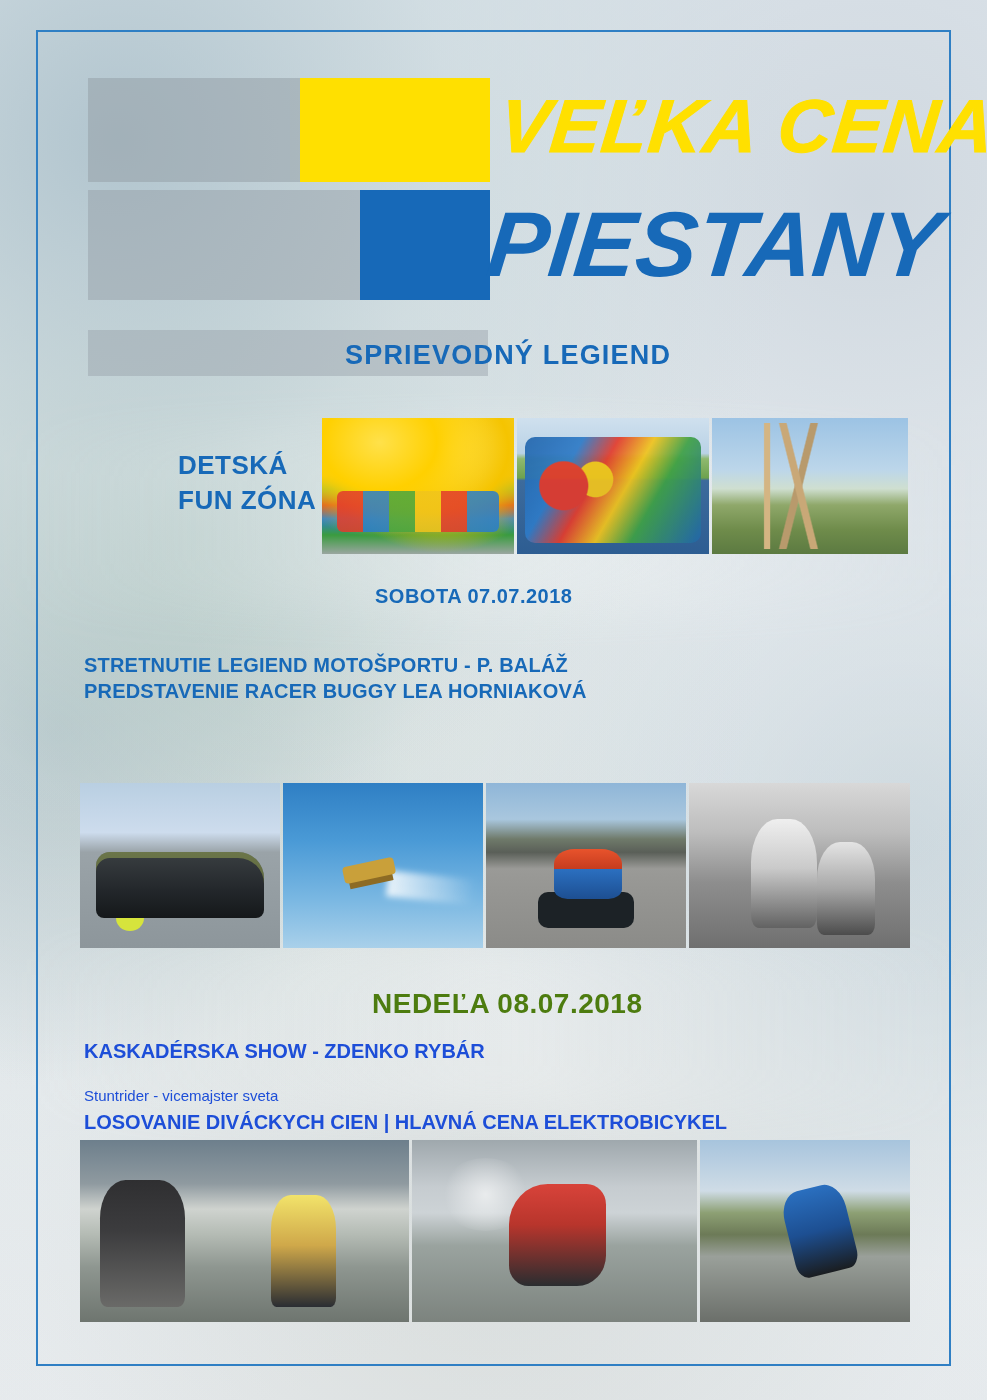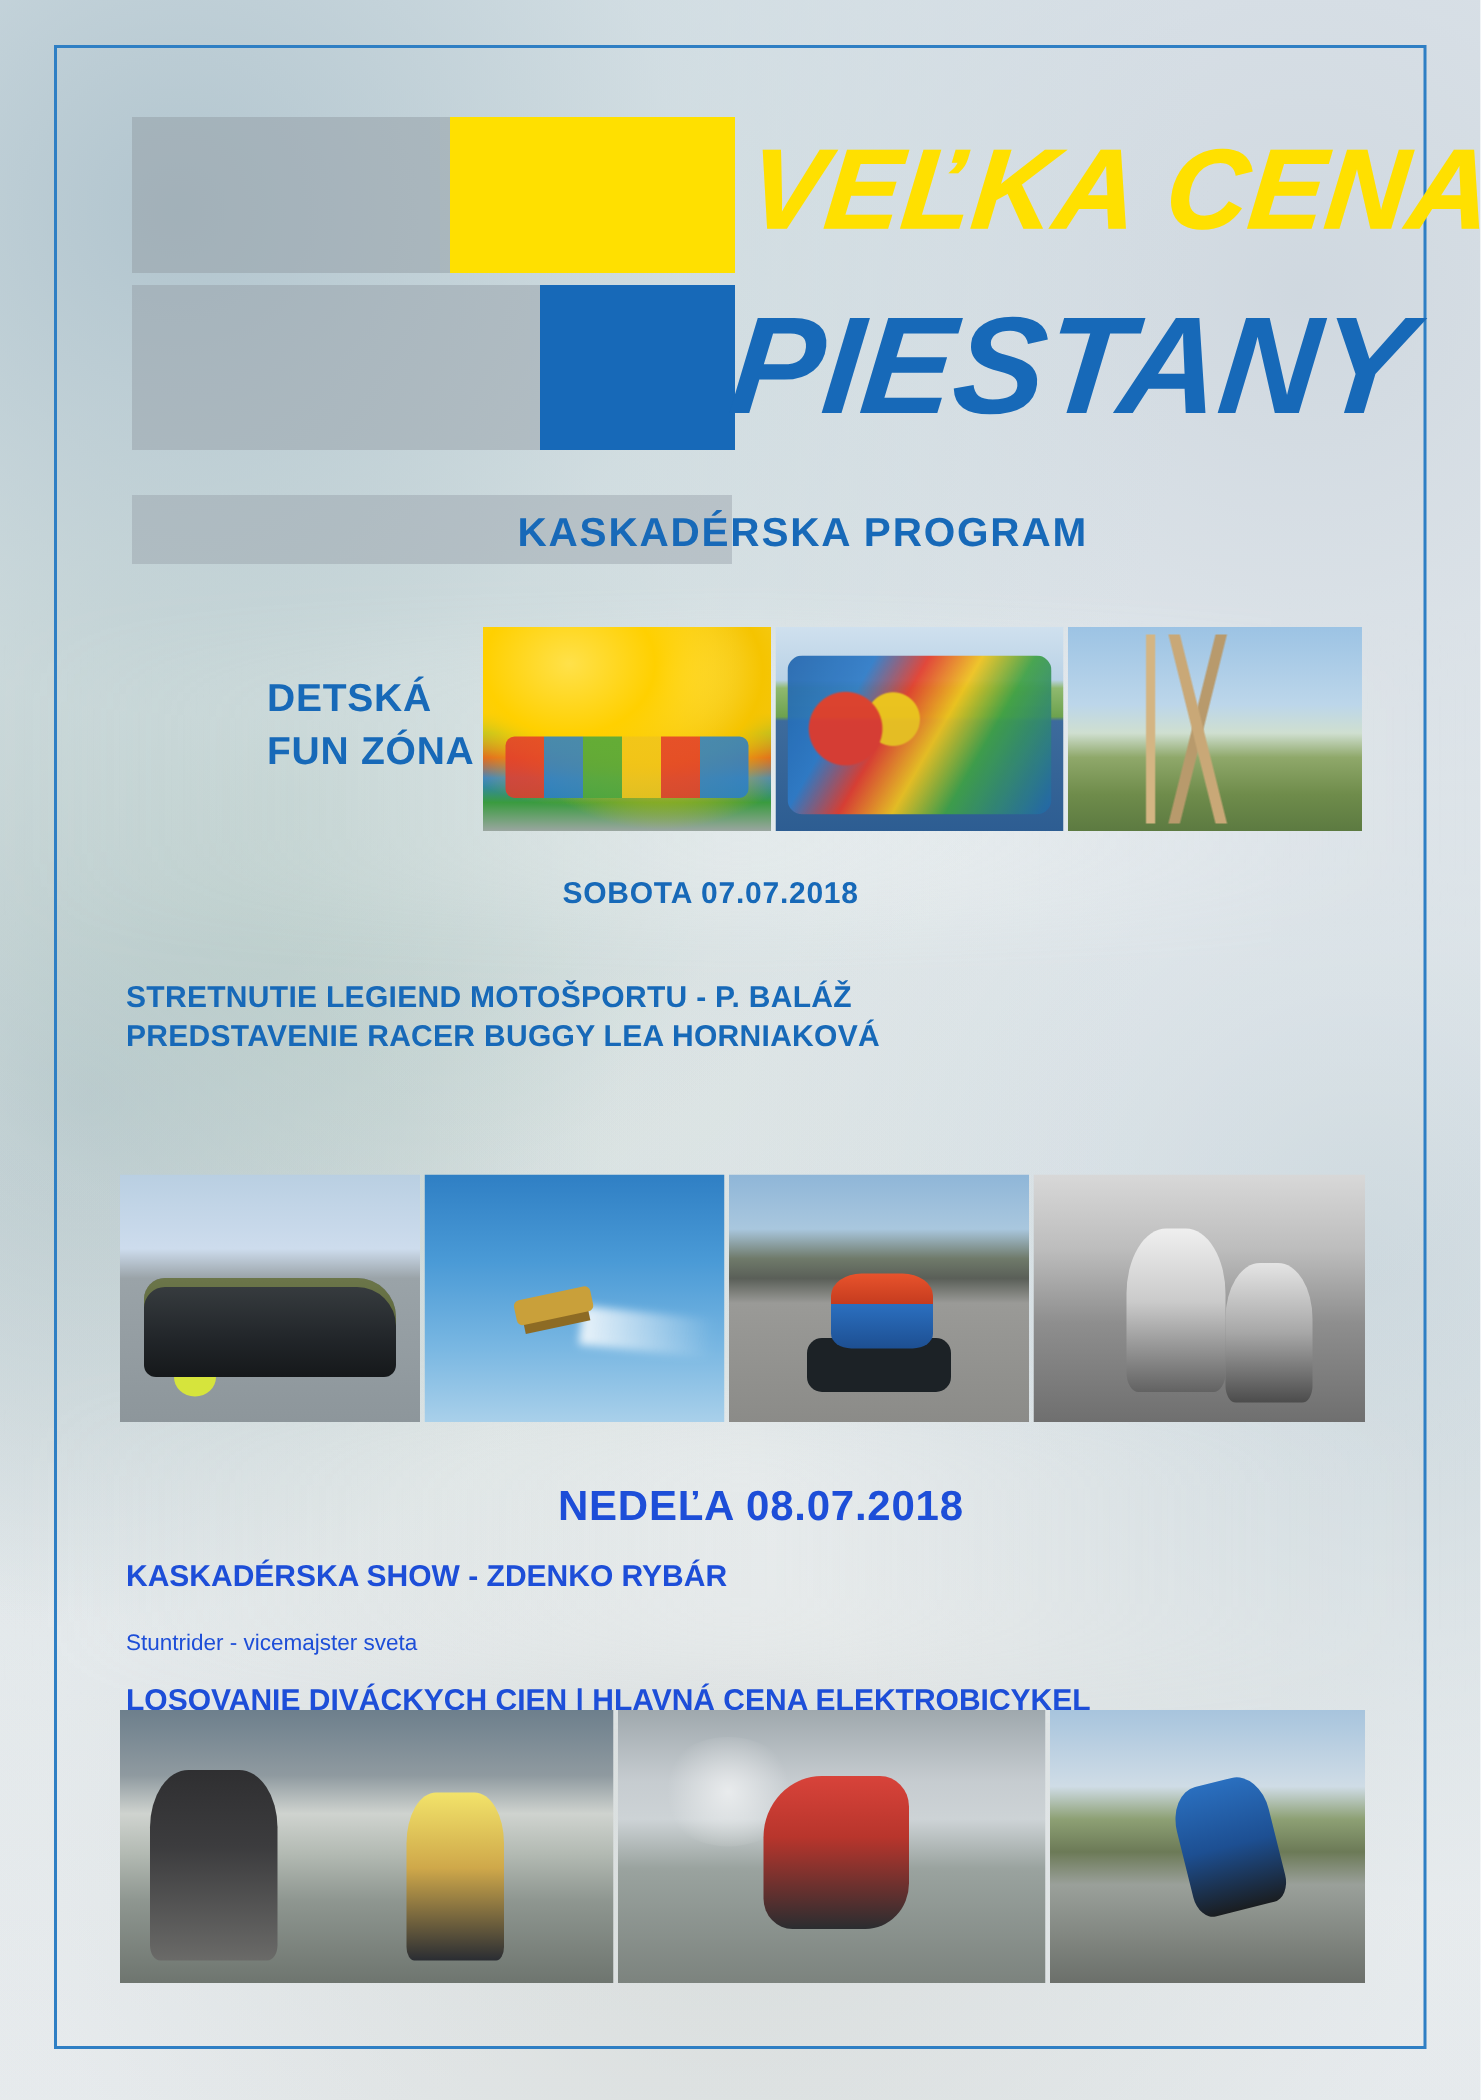--- a/index.html
+++ b/index.html
@@ -208,32 +208,32 @@
     font-weight: 600;
     color: #1769b8;
     letter-spacing: .2px;
   }
   .date-sun {
     position: absolute;
     left: 372px;
     top: 988px;
     font-size: 28px;
     font-weight: 700;
-    color: #1d4ed8;
+    color: #4d7c0f;
     letter-spacing: .5px;
   }
   .prog-sun {
     position: absolute;
     left: 84px;
     top: 1038px;
     color: #1d4ed8;
   }
   .prog-sun .l1 { font-size: 20px; line-height: 27px; font-weight: 600; }
   .prog-sun .l2 { font-size: 15px; line-height: 22px; font-weight: 400; margin-top: 20px; }
-  .prog-sun .l3 { font-size: 20px; line-height: 30px; font-weight: 600; margin-top: 12px; }
+  .prog-sun .l3 { font-size: 20px; line-height: 30px; font-weight: 600; }
 
   
   .strip-sat { left: 80px; top: 783px; width: 830px; height: 165px; }
   .strip-sat .c1 { width: 200px; height: 165px; }
   .strip-sat .c2 { width: 200px; height: 165px; }
   .strip-sat .c3 { width: 200px; height: 165px; }
   .strip-sat .c4 { width: 221px; height: 165px; }
 
   .ph-buggy {
     background: linear-gradient(180deg, #b9cfe2 0%, #cddced 30%, #9aa3a8 42%, #8d969b 100%);
@@ -372,21 +372,21 @@
   <div class="frame"></div>
 
   <div class="hdr-grey-1"></div>
   <div class="hdr-yellow"></div>
   <div class="hdr-grey-2"></div>
   <div class="hdr-blue"></div>
   <div class="hdr-grey-3"></div>
 
   <div class="title-1">VEĽKA CENA</div>
   <div class="title-2">PIESTANY</div>
-  <div class="subtitle">KASKADÉRSKA PROGRAM</div>
+  <div class="subtitle">SPRIEVODNÝ LEGIEND</div>
 
   <div class="fun-label">
     <div>DETSKÁ</div>
     <div>FUN ZÓNA</div>
   </div>
 
   <div class="strip strip-fun">
     <div class="cell c1">
         <div class="ph ph-castle1"></div>
       </div>

